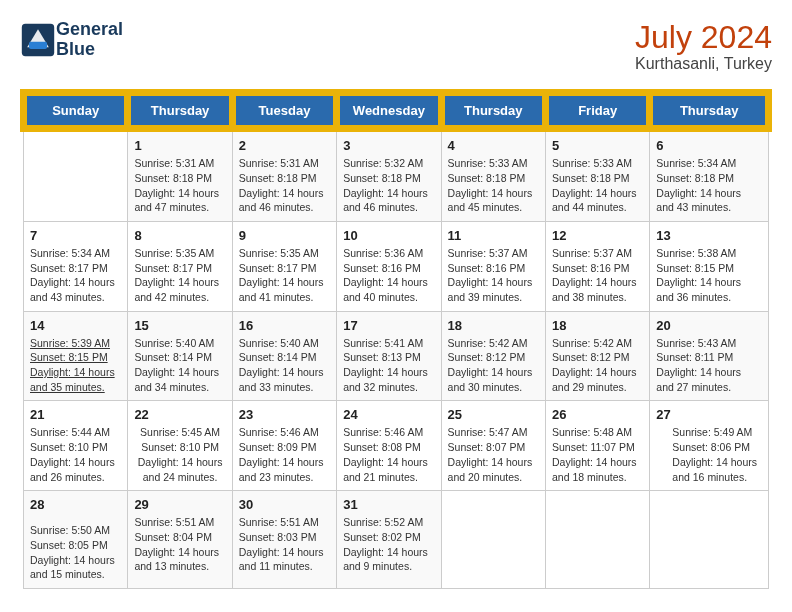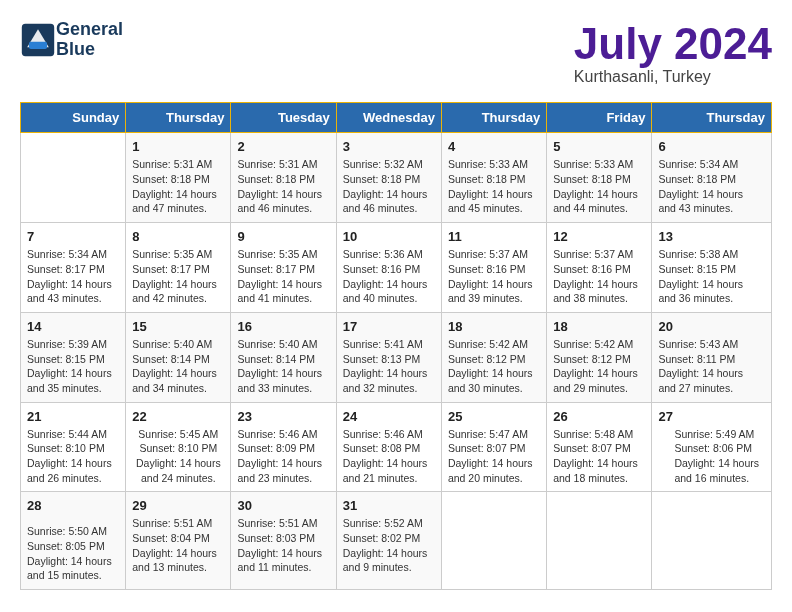--- a/index.html
+++ b/index.html
@@ -27,43 +27,43 @@
       line-height: 1.1;
     }
     .logo-icon {
       width: 36px;
       height: 36px;
     }
     .title-block {
       text-align: right;
     }
     .month-title {
-      font-size: 44px;
-      font-weight: bold;
-      color: #4c1d95;
+      font-size: 32px;
+      font-weight: normal;
+      color: #c2410c;
       line-height: 1.1;
     }
     .location-title {
       font-size: 16px;
       color: #444;
-      text-align: left;
+      text-align: right;
     }
     table {
       width: 100%;
       border-collapse: collapse;
       font-size: 11px;
     }
     thead tr th {
       background-color: #2a6aad;
       color: #fff;
       padding: 7px 6px;
-      text-align: right;
+      text-align: center;
       font-size: 13px;
       font-weight: bold;
-      border: 1px solid #eab308;
+      border: 7px solid #eab308;
     }
     tbody tr td {
       border: 1px solid #ccc;
       padding: 6px 6px;
       vertical-align: top;
       min-width: 100px;
       height: 80px;
       background: #fff;
     }
     tbody tr:nth-child(odd) td {
@@ -210,21 +210,21 @@
           <div class="day-number">13</div>
           <div class="day-info" style="white-space: pre-line;">Sunrise: 5:38 AM
 Sunset: 8:15 PM
 Daylight: 14 hours
 and 36 minutes.</div>
         </td>
       </tr>
       <tr>
         <td>
           <div class="day-number">14</div>
-          <div class="day-info" style="white-space: pre-line;">Sunrise: 5:39 AM
+          <div class="day-info" style="white-space: pre-line; text-decoration: underline;">Sunrise: 5:39 AM
 Sunset: 8:15 PM
 Daylight: 14 hours
 and 35 minutes.</div>
         </td>
         <td>
           <div class="day-number">15</div>
           <div class="day-info" style="white-space: pre-line;">Sunrise: 5:40 AM
 Sunset: 8:14 PM
 Daylight: 14 hours
 and 34 minutes.</div>
@@ -297,21 +297,21 @@
         <td>
           <div class="day-number">25</div>
           <div class="day-info" style="white-space: pre-line;">Sunrise: 5:47 AM
 Sunset: 8:07 PM
 Daylight: 14 hours
 and 20 minutes.</div>
         </td>
         <td>
           <div class="day-number">26</div>
           <div class="day-info" style="white-space: pre-line;">Sunrise: 5:48 AM
-Sunset: 8:07 PM
+Sunset: 11:07 PM
 Daylight: 14 hours
 and 18 minutes.</div>
         </td>
         <td>
           <div class="day-number">27</div>
           <div class="day-info" style="white-space: pre-line; margin-left: 16px;">Sunrise: 5:49 AM
 Sunset: 8:06 PM
 Daylight: 14 hours
 and 16 minutes.</div>
         </td>

